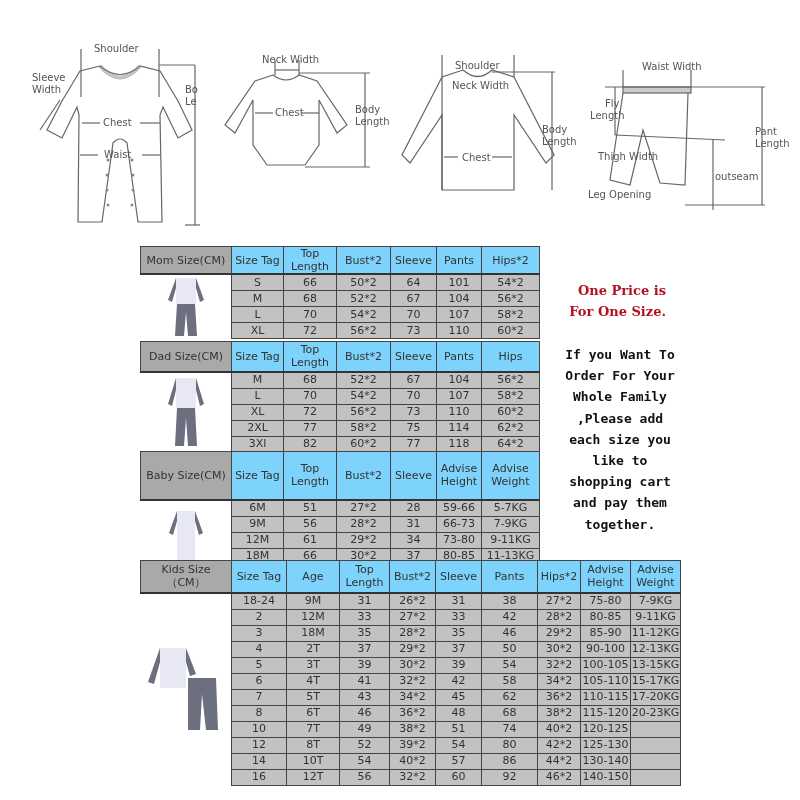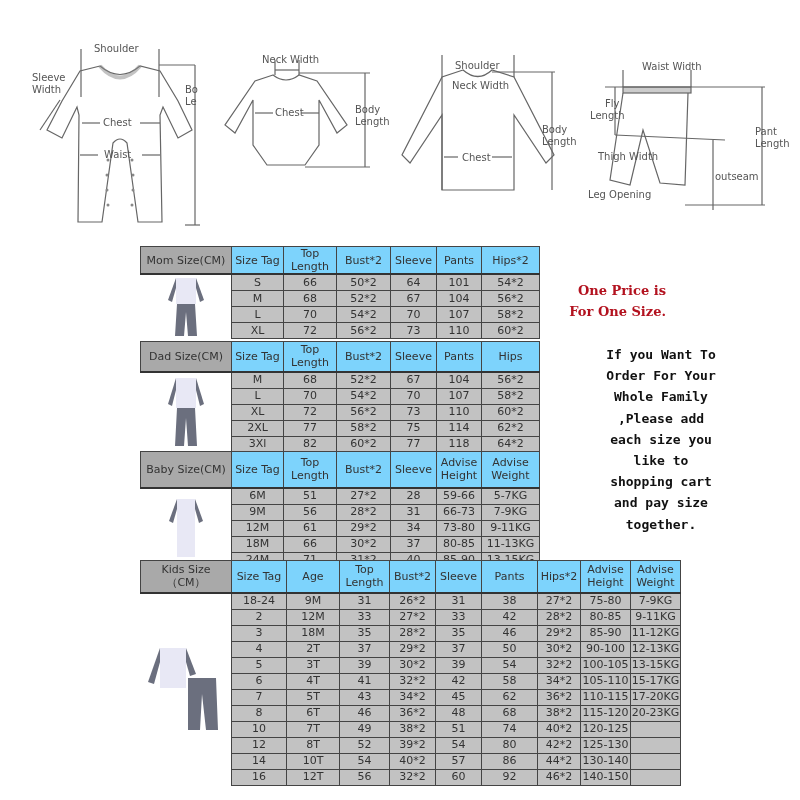--- a/index.html
+++ b/index.html
@@ -8,21 +8,21 @@
   .diagram svg{display:block;}
   .dlabel{font-family:"DejaVu Sans",sans-serif;font-size:10px;fill:#555;}
   .tbl{position:absolute;left:140px;border-collapse:collapse;table-layout:fixed;font-family:"DejaVu Sans",sans-serif;font-size:11px;color:#333;}
   .tbl td,.tbl th{border:1px solid #444;padding:0;text-align:center;line-height:14px;overflow:hidden;white-space:nowrap;font-weight:normal;}
   .tbl th{background:#7dd3fc;border-bottom:2px solid #333;font-size:11px;line-height:13px;}
   .tbl td{background:#c2c2c2;height:15px;}
   .tbl td.lbl-img{background:#fff;border:none;border-right:1px solid #444;vertical-align:middle;}
   .tbl th.sec{background:#a9a9a9;}
   .tbl td.empty{background:#c2c2c2;}
   .note-red{position:absolute;left:546px;top:280px;width:120px;font-family:"DejaVu Serif","Liberation Serif",serif;font-weight:bold;color:#b3121f;font-size:13px;line-height:21px;text-align:right;}
-  .note-black{position:absolute;left:540px;top:344px;width:160px;font-family:"DejaVu Sans Mono","Liberation Mono",monospace;font-weight:bold;color:#111;font-size:13px;line-height:21.2px;text-align:center;padding-left:41px;}
+  .note-black{position:absolute;left:540px;top:344px;width:160px;font-family:"DejaVu Sans Mono","Liberation Mono",monospace;font-weight:bold;color:#111;font-size:13px;line-height:21.2px;text-align:center;}
   .pj{display:block;margin:0 auto;}
 </style>
 </head>
 <body>
 
 <div class="diagram" style="left:20px;top:35px;">
   <svg width="190" height="195" viewBox="0 0 190 195" fill="none" stroke="#666" stroke-width="1.2">
     <path d="M80 31 L60 36 L42 66 L27 95 L42 103 L57 72 L59 80 L58 187 L82 187 L93 108 Q100 100 107 108 L118 187 L142 187 L140 80 L143 72 L158 103 L172 95 L158 66 L140 36 L120 31 Q100 48 80 31Z"></path>
     <path d="M80 31 Q100 54 120 31" stroke="#888" stroke-width="4" opacity=".5"></path>
     <line x1="61" y1="14" x2="61" y2="62"></line>
@@ -251,21 +251,21 @@
   <colgroup>
       <col style="width:91px">
       <col style="width:52px">
       <col style="width:53px">
       <col style="width:54px">
       <col style="width:46px">
       <col style="width:45px">
       <col style="width:58px">
     </colgroup>
   <tbody>
-      <tr style="height:36px">
+      <tr style="height:48px">
     <th class="sec">Baby Size(CM)</th>
     <th style="white-space:normal"><span>Size Tag</span></th>
     <th style="white-space:normal"><span>Top Length</span></th>
     <th>Bust*2</th>
     <th>Sleeve</th>
     <th style="white-space:normal"><span>Advise Height</span></th>
     <th style="white-space:normal"><span>Advise Weight</span></th>
   </tr>
   <tr>
     <td class="lbl-img" rowspan="5">
@@ -491,15 +491,15 @@
   <div>For One Size.</div>
 </div>
 <div class="note-black">
   <div>If you Want To</div>
   <div>Order For Your</div>
   <div>Whole Family</div>
   <div>,Please add</div>
   <div>each size you</div>
   <div>like to</div>
   <div>shopping cart</div>
-  <div>and pay size</div>
+  <div>and pay them</div>
   <div>together.</div>
 </div>
 
 </body></html>

